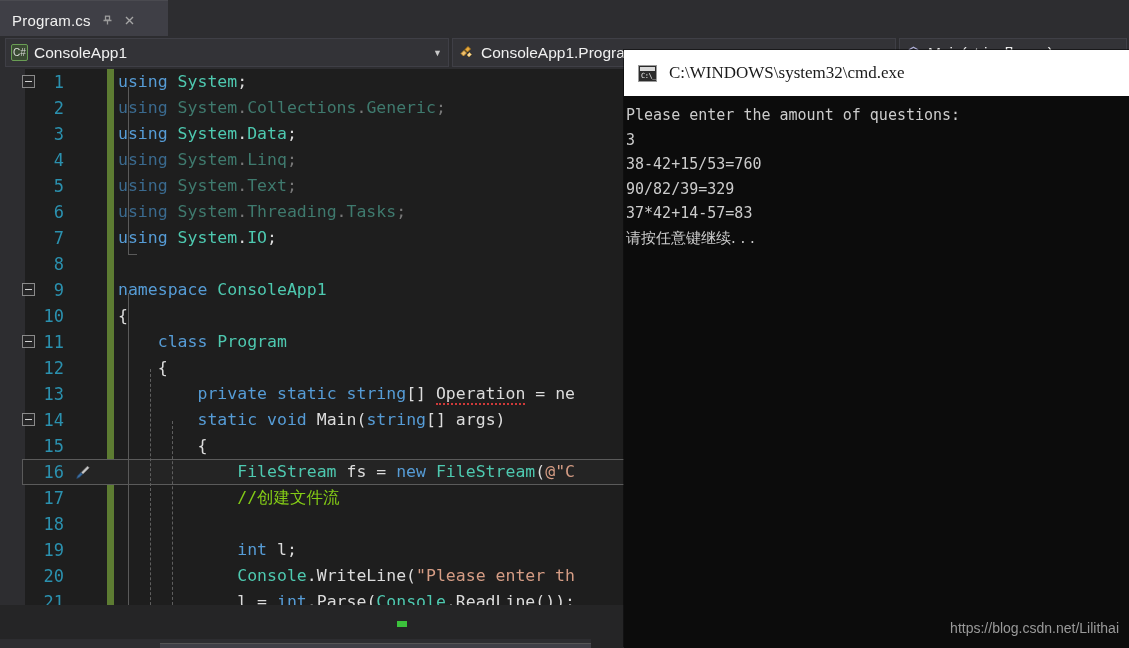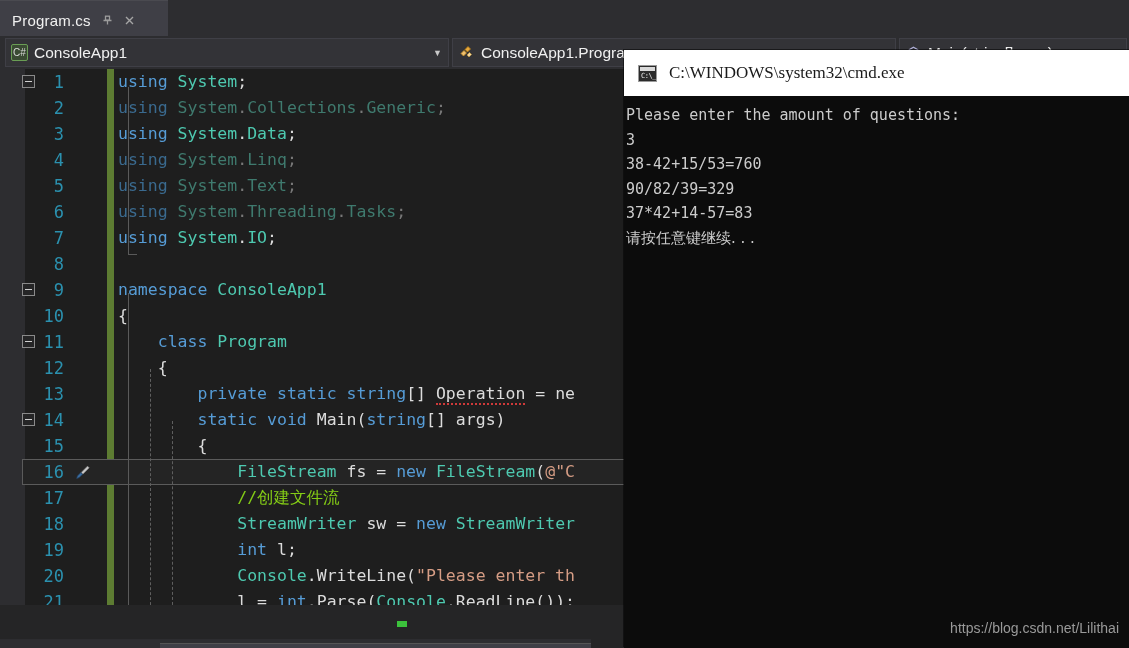--- a/index.html
+++ b/index.html
@@ -362,21 +362,20 @@
               </svg></div>
             <div class="lnum">16</div>
             <div class="ltext">            <span class="typ">FileStream</span> <span class="id">fs</span> <span class="pun">=</span> <span class="kw">new</span> <span class="typ">FileStream</span><span class="pun">(</span><span class="str">@"C</span></div>
           </div>
           <div class="line">
             <div class="lnum">17</div>
             <div class="ltext">            <span class="cmt">//创建文件流</span></div>
           </div>
           <div class="line">
             <div class="lnum">18</div>
-            <div class="ltext">            <span class="typ">StreamWriter</span> <span class="id">sw</span> <span class="pun">=</span> <span class="kw">new</span> <span class="typ">StreamWriter</span></div>
           </div>
           <div class="line">
             <div class="lnum">19</div>
             <div class="ltext">            <span class="kw">int</span> <span class="id">l</span><span class="pun">;</span></div>
           </div>
           <div class="line">
             <div class="lnum">20</div>
             <div class="ltext">            <span class="typ">Console</span><span class="pun">.</span><span class="id">WriteLine</span><span class="pun">(</span><span class="str">"Please enter th</span></div>
           </div>
           <div class="line">

